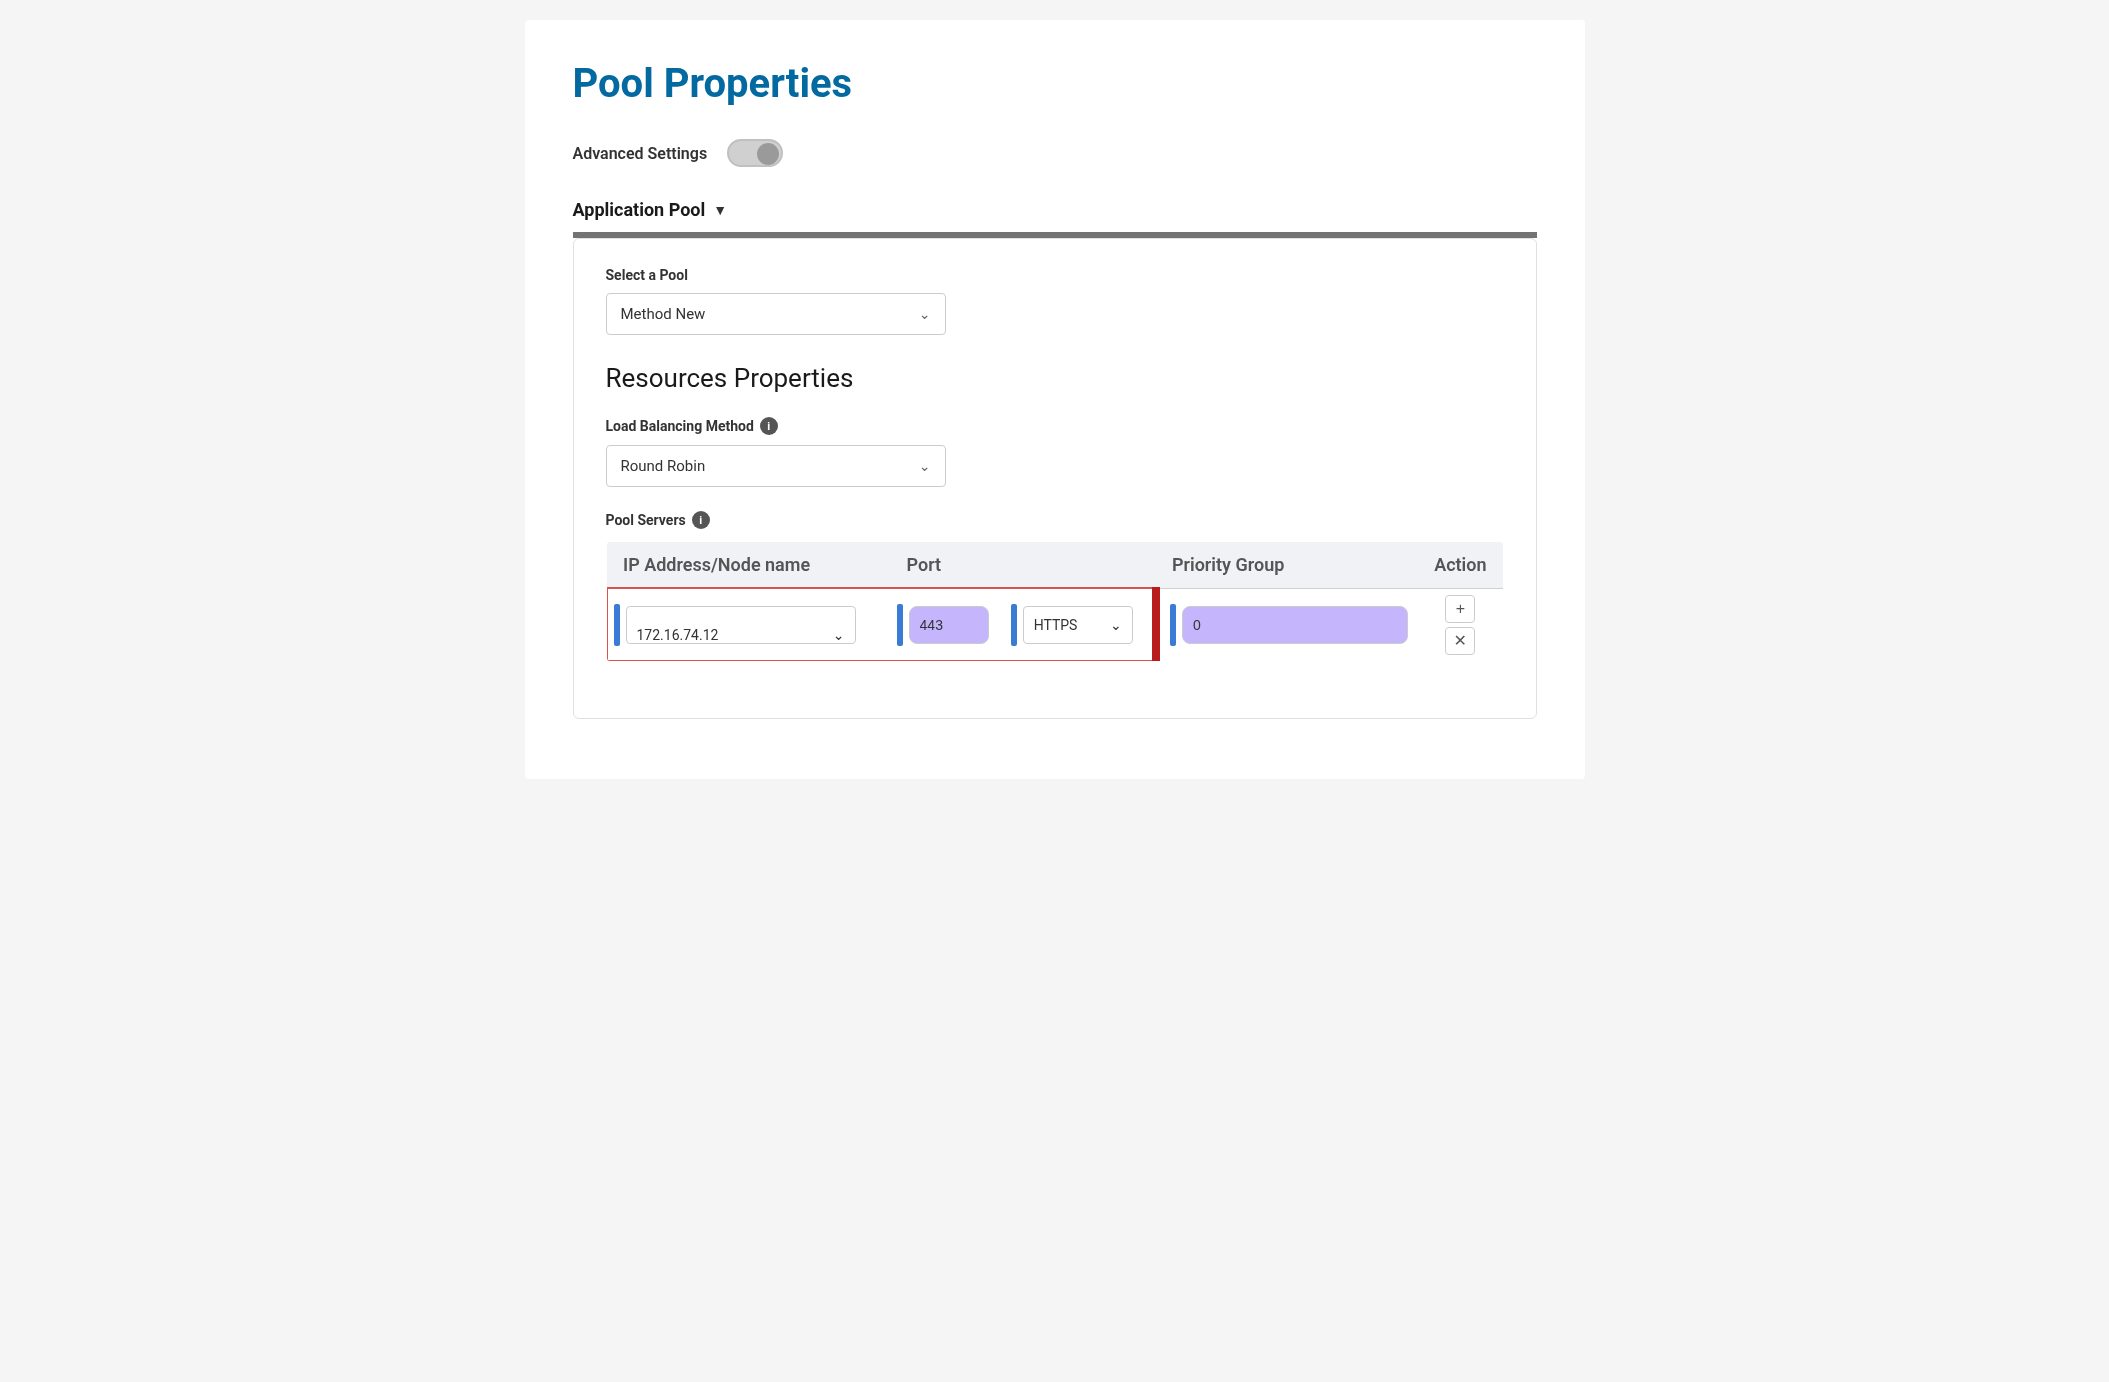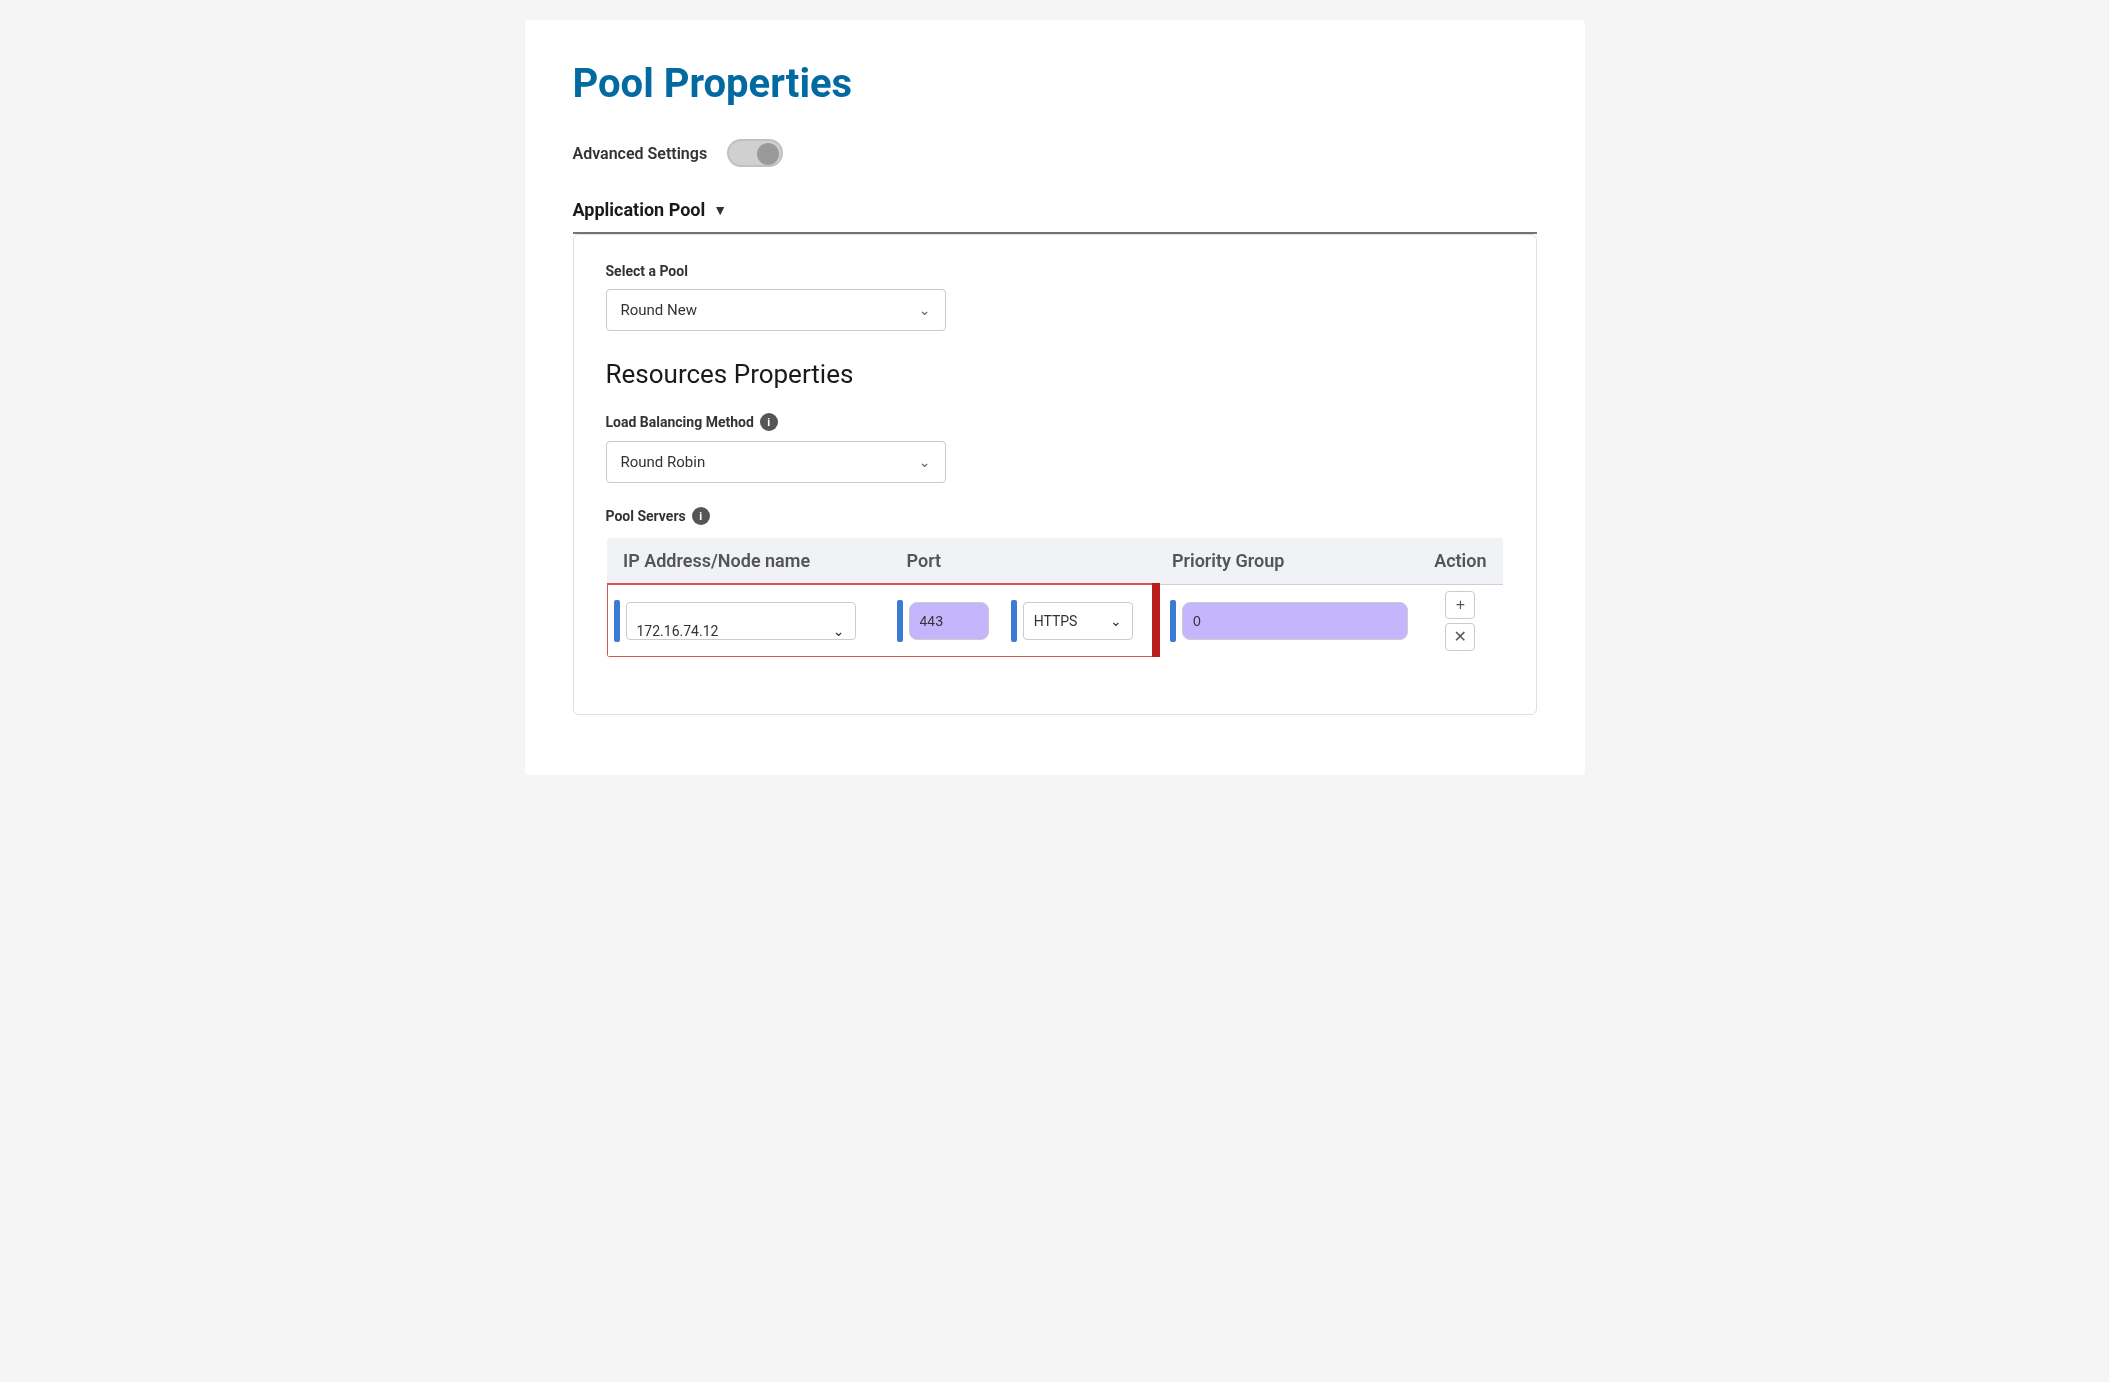--- a/index.html
+++ b/index.html
@@ -70,21 +70,21 @@
     .section-header {
       display: flex;
       align-items: center;
       gap: 8px;
       font-size: 18px;
       font-weight: 700;
       color: #1a1a1a;
       margin-bottom: 0;
       cursor: pointer;
       padding-bottom: 12px;
-      border-bottom: 2px solid #737373;
+      border-bottom: 6px solid #737373;
     }
 
     .section-header .chevron-icon {
       font-size: 14px;
       color: #333;
     }
 
     .section-card {
       border: 1px solid #e0e0e0;
       border-radius: 6px;
@@ -287,21 +287,21 @@
   <div class="section-header">
     <span>Application Pool</span>
     <span class="chevron-icon">▼</span>
   </div>
 
   <div class="section-card">
 
     <div class="field-group">
       <div class="field-label">Select a Pool</div>
       <div class="select-dropdown">
-        <span>Round New</span>
+        <span>Method New</span>
         <span class="chevron-down">⌄</span>
       </div>
     </div>
 
     <h2 class="resources-title">Resources Properties</h2>
 
     <div class="field-group">
       <div class="field-label">
         <span>Load Balancing Method</span>
         <span class="info-icon">i</span>

